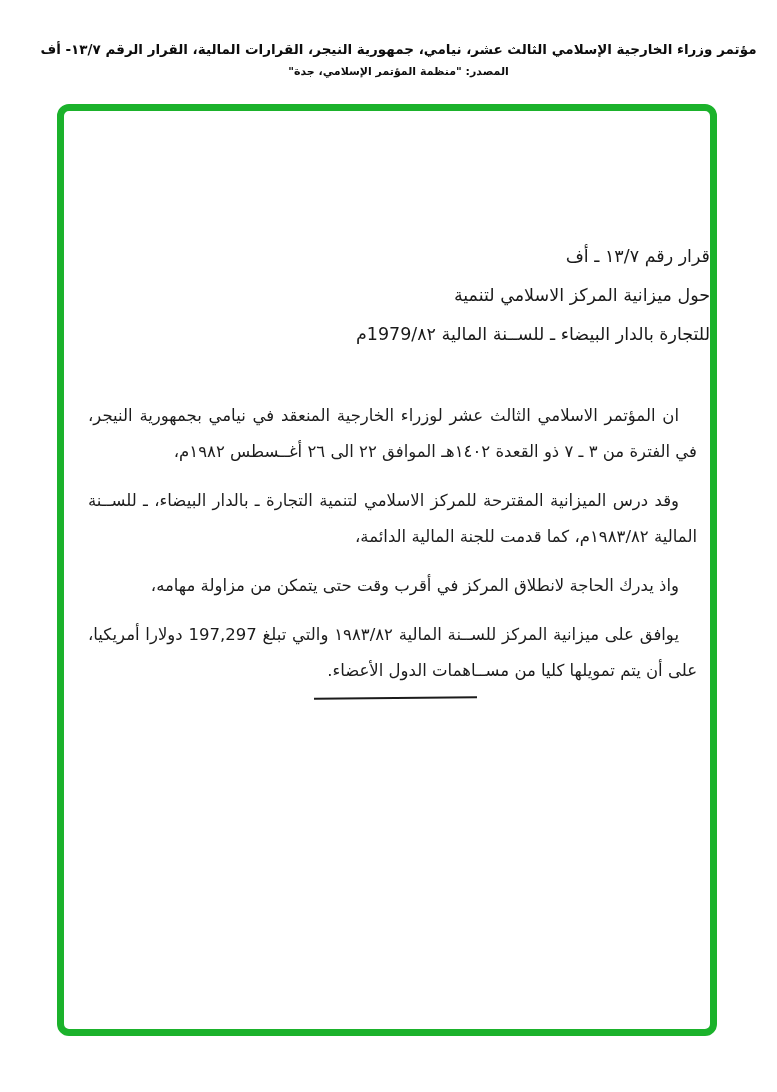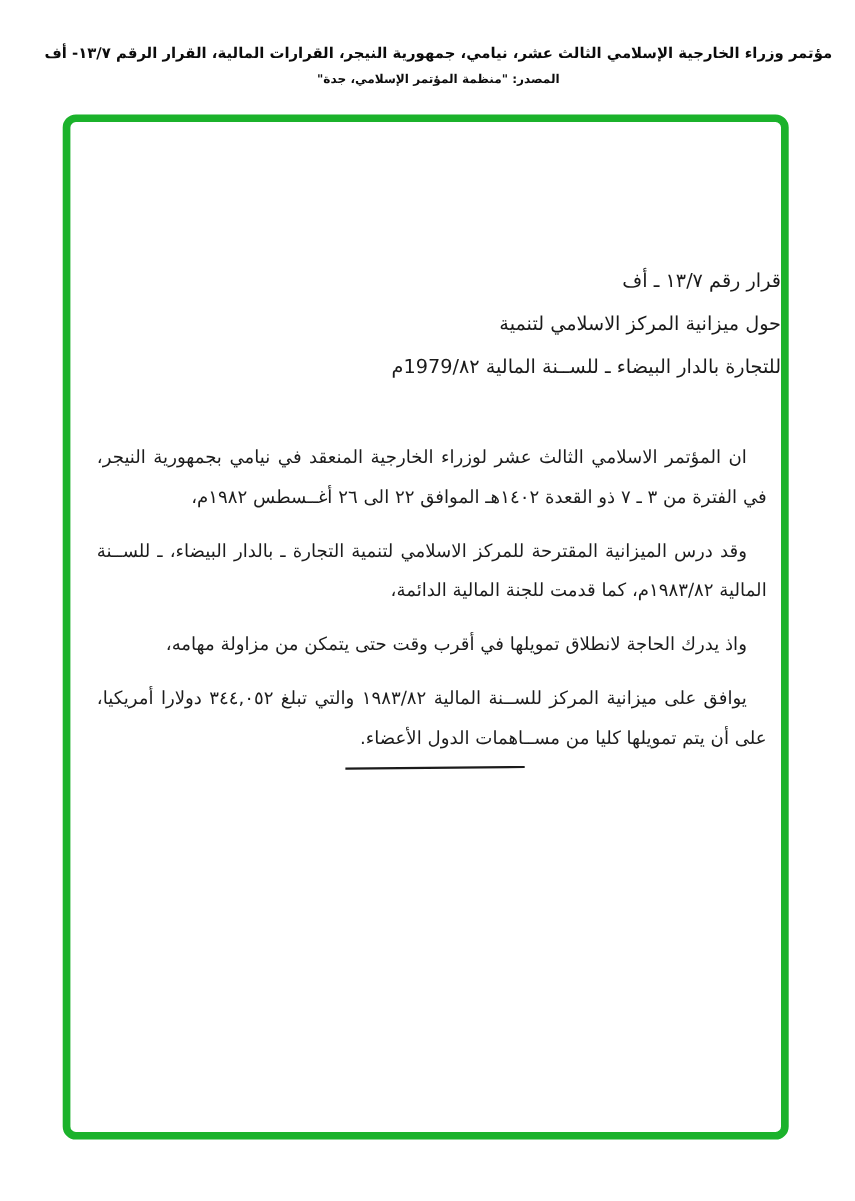--- a/index.html
+++ b/index.html
@@ -104,21 +104,21 @@
 
     <div class="decree-title">
       <div class="t-line">قرار رقم ١٣/٧ ـ أف</div>
       <div class="t-line">حول ميزانية المركز الاسلامي لتنمية</div>
       <div class="t-line">للتجارة بالدار البيضاء ـ للســنة المالية 1979/٨٢م</div>
     </div>
 
     <div class="decree-body">
       <p>ان المؤتمر الاسلامي الثالث عشر لوزراء الخارجية المنعقد في نيامي بجمهورية النيجر، في الفترة من ٣ ـ ٧  ذو القعدة ١٤٠٢هـ الموافق ٢٢ الى ٢٦ أغــسطس ١٩٨٢م،</p>
       <p>وقد درس الميزانية المقترحة للمركز الاسلامي لتنمية التجارة ـ بالدار البيضاء، ـ للســنة المالية ١٩٨٣/٨٢م، كما قدمت للجنة المالية الدائمة،</p>
-      <p>واذ يدرك الحاجة لانطلاق تمويلها في أقرب وقت حتى يتمكن من مزاولة مهامه،</p>
-      <p>يوافق على ميزانية المركز للســنة المالية ١٩٨٣/٨٢ والتي تبلغ ٣٤٤,٠٥٢ دولارا أمريكيا، على أن يتم تمويلها كليا من مســاهمات الدول الأعضاء.</p>
+      <p>واذ يدرك الحاجة لانطلاق المركز في أقرب وقت حتى يتمكن من مزاولة مهامه،</p>
+      <p>يوافق على ميزانية المركز للســنة المالية ١٩٨٣/٨٢ والتي تبلغ 197,297 دولارا أمريكيا، على أن يتم تمويلها كليا من مســاهمات الدول الأعضاء.</p>
     </div>
 
     <div class="sig-rule"></div>
 
   </div>
 
 </div>
 
 </body></html>

